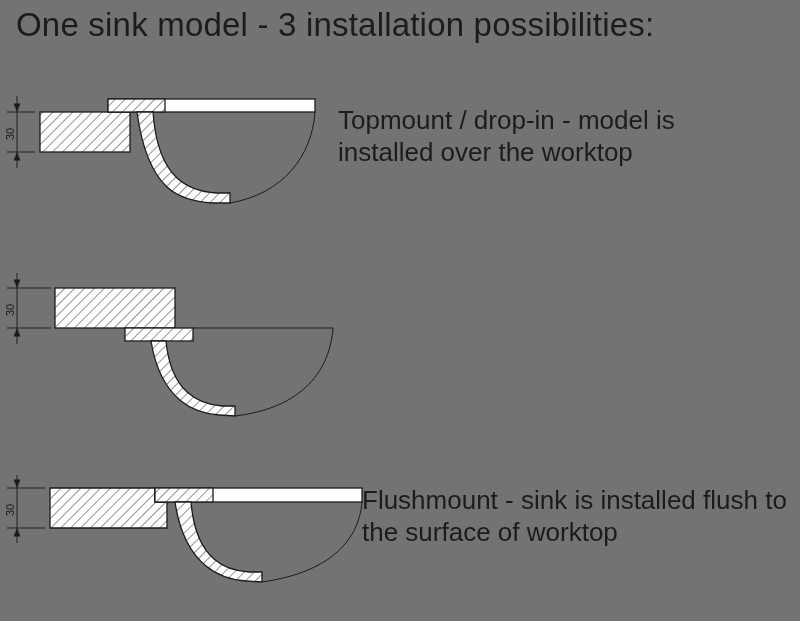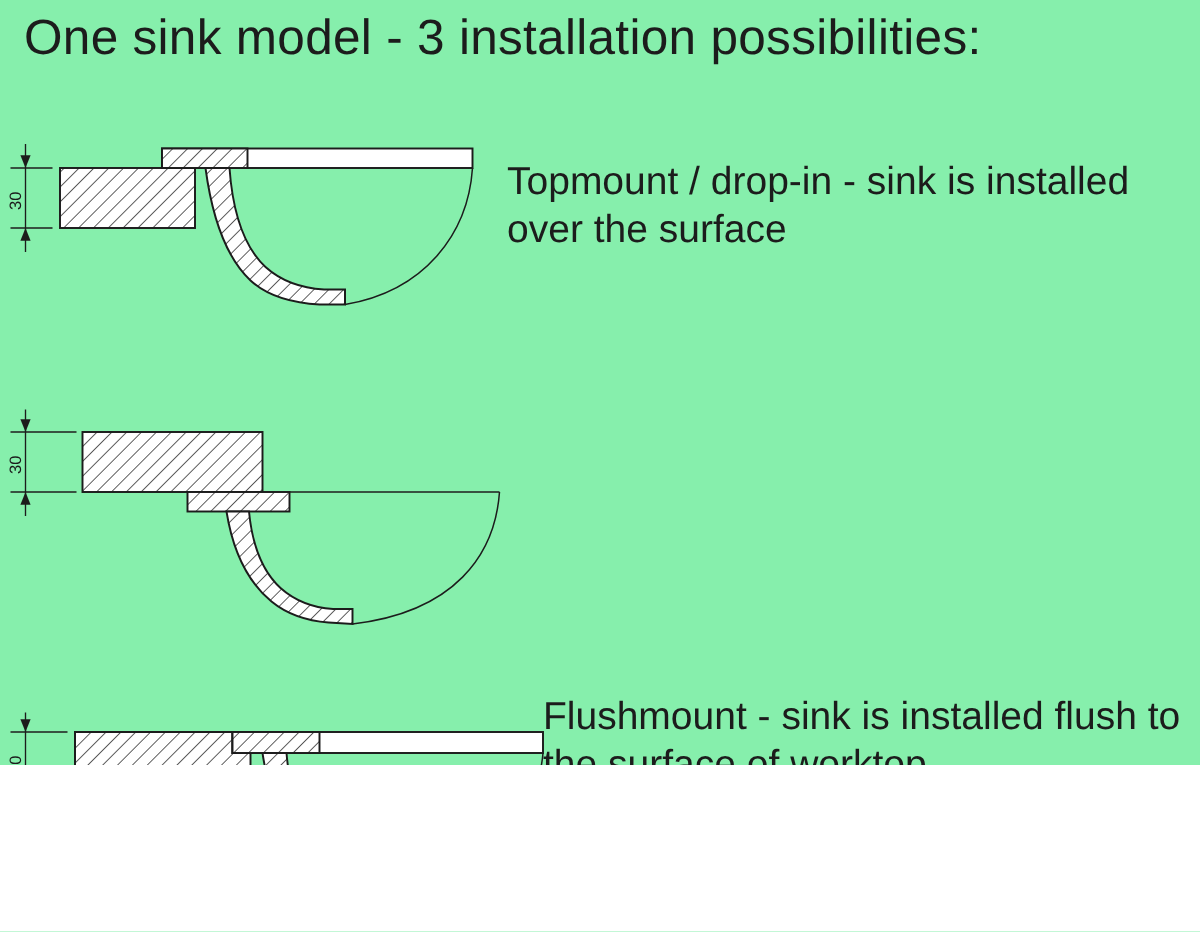--- a/index.html
+++ b/index.html
@@ -3,22 +3,22 @@
 <meta charset="utf-8">
 <style>
   html, body {
     margin: 0;
     padding: 0;
     background: #ffffff;
   }
   .page {
     position: relative;
     width: 800px;
-    height: 510px;
-    background: #86efac;
+    height: 621px;
+    background: #737373;
     font-family: "Liberation Sans", sans-serif;
     color: #1c1c1c;
     overflow: hidden;
   }
   .title {
     position: absolute;
     left: 16px;
     top: 6px;
     font-size: 33px;
     font-weight: 400;
@@ -32,21 +32,21 @@
   }
   .drawing svg { display: block; }
   .desc {
     position: absolute;
     font-size: 26px;
     line-height: 1.24;
     color: #1c1c1c;
   }
   .desc-1 { left: 338px; top: 104px; width: 430px; }
   .desc-2 { left: 345px; top: 316px; width: 420px; }
-  .desc-3 { left: 362px; top: 461px; width: 425px; }
+  .desc-3 { left: 362px; top: 484px; width: 425px; }
 
   .outline   { stroke: #1c1c1c; stroke-width: 1.3; }
   .thin      { stroke: #1c1c1c; stroke-width: 1;   fill: none; }
   .dim       { stroke: #1c1c1c; stroke-width: 0.9; }
   .dim-text  { font-size: 11px; fill: #1c1c1c; font-family: "Liberation Sans", sans-serif; }
   .arrow     { fill: #1c1c1c; stroke: none; }
 </style>
 </head>
 <body>
 
@@ -75,21 +75,21 @@
       <rect x="25" y="32" width="90" height="40" fill="url(#hatch)" class="outline"></rect>
 
       <rect x="93" y="19" width="207" height="13" fill="#ffffff" class="outline"></rect>
       <rect x="93" y="19" width="57" height="13" fill="url(#hatch)" class="outline"></rect>
 
       <path fill="url(#hatch)" class="outline" d="M122,32 C126,62 134,90 152,107 C164,118 180,122 198,123 L215,123 L215,113 L201,113 C185,112 172,107 162,98 C147,84 140,60 138,32 Z"></path>
 
       <path class="thin" d="M300,32 C297,76 268,114 215,123"></path>
     </svg>
   </div>
-  <div class="desc desc-1">Topmount / drop-in - sink is installed over the surface</div>
+  <div class="desc desc-1">Topmount / drop-in - model is installed over the worktop</div>
 
   <div class="drawing" style="top:268px;">
     <svg width="335" height="160" viewBox="-10 0 335 160">
 
       <g>
         <line class="dim" x1="-8" y1="20" x2="36" y2="20"></line>
         <line class="dim" x1="-8" y1="60" x2="36" y2="60"></line>
         <line class="dim" x1="2" y1="5" x2="2" y2="76"></line>
         <polygon class="arrow" points="2,20 -1.4,11.5 5.4,11.5"></polygon>
         <polygon class="arrow" points="2,60 -1.4,68.5 5.4,68.5"></polygon>

